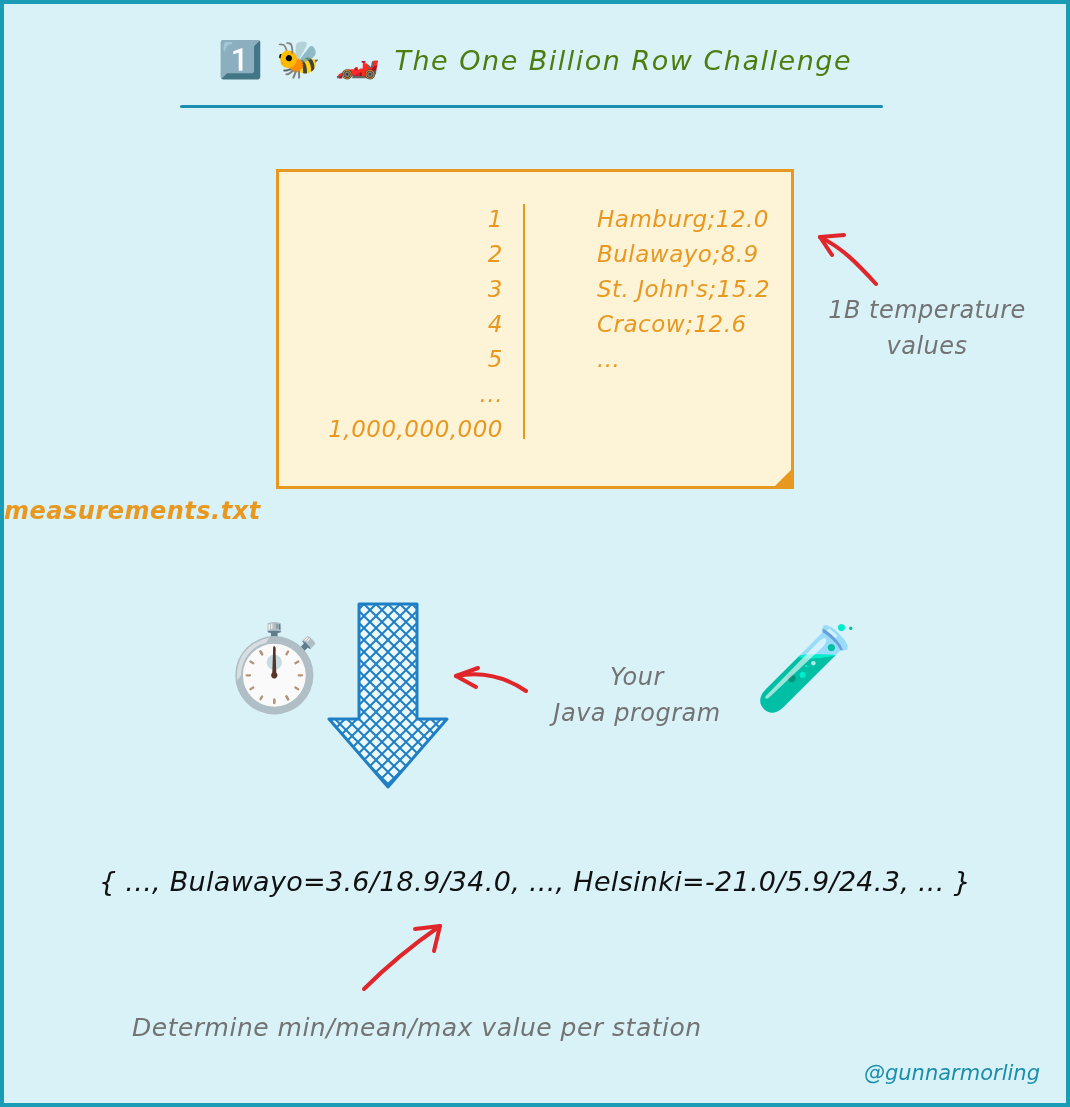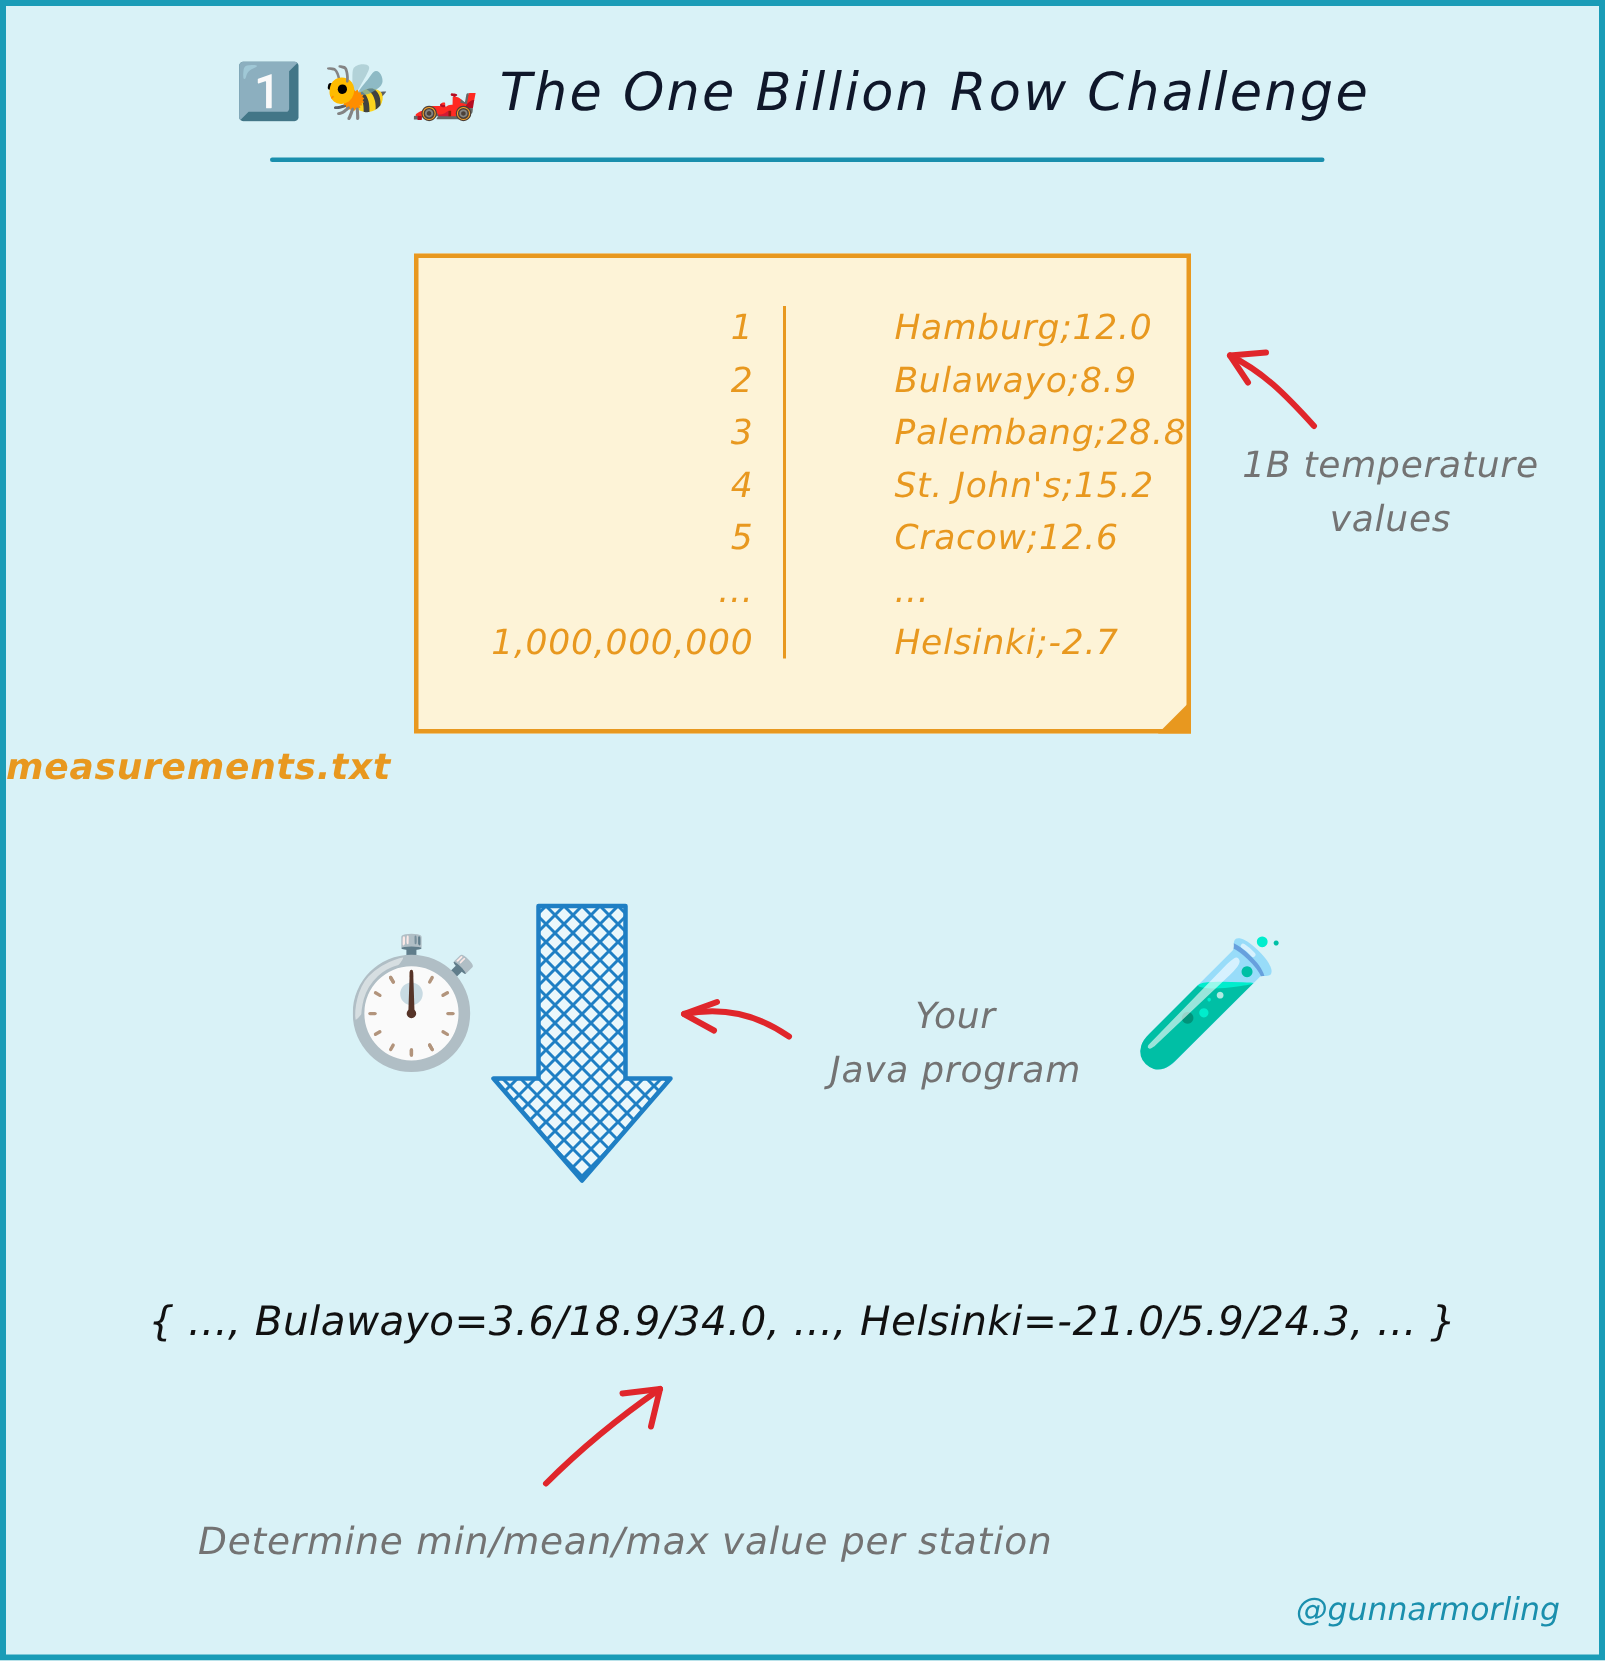--- a/index.html
+++ b/index.html
@@ -28,23 +28,23 @@
     align-items: center;
     justify-content: center;
     gap: 14px;
   }
   .title-emoji {
     font-size: 36px;
     line-height: 1;
   }
   #title-text {
     font-family: "DejaVu Sans", sans-serif;
-    font-size: 35px;
-    font-style: italic;
-    color: #0f172a;
+    font-size: 27px;
+    font-style: italic;
+    color: #4d7c0f;
     letter-spacing: 1.5px;
   }
   #title-underline {
     position: absolute;
     top: 101px;
     left: 176px;
     width: 703px;
     height: 3px;
     background: #1a8fad;
     border-radius: 2px;
@@ -202,25 +202,23 @@
         <div class="frow">3</div>
         <div class="frow">4</div>
         <div class="frow">5</div>
         <div class="frow">...</div>
         <div class="frow">1,000,000,000</div>
       </div>
       <div id="divider"></div>
       <div id="row-vals">
         <div class="frow">Hamburg;12.0</div>
         <div class="frow">Bulawayo;8.9</div>
-        <div class="frow">Palembang;28.8</div>
         <div class="frow">St. John's;15.2</div>
         <div class="frow">Cracow;12.6</div>
         <div class="frow">...</div>
-        <div class="frow">Helsinki;-2.7</div>
       </div>
     </div>
     <div id="file-fold"></div>
   </div>
   <div id="filename">measurements.txt</div>
 
   <div class="annot" id="annot-1b" style="white-space: pre-line;">1B temperature
 values</div>
   <div class="annot" id="annot-determine">Determine min/mean/max value per station</div>
   <div class="annot" id="annot-java" style="white-space: pre-line;">Your

